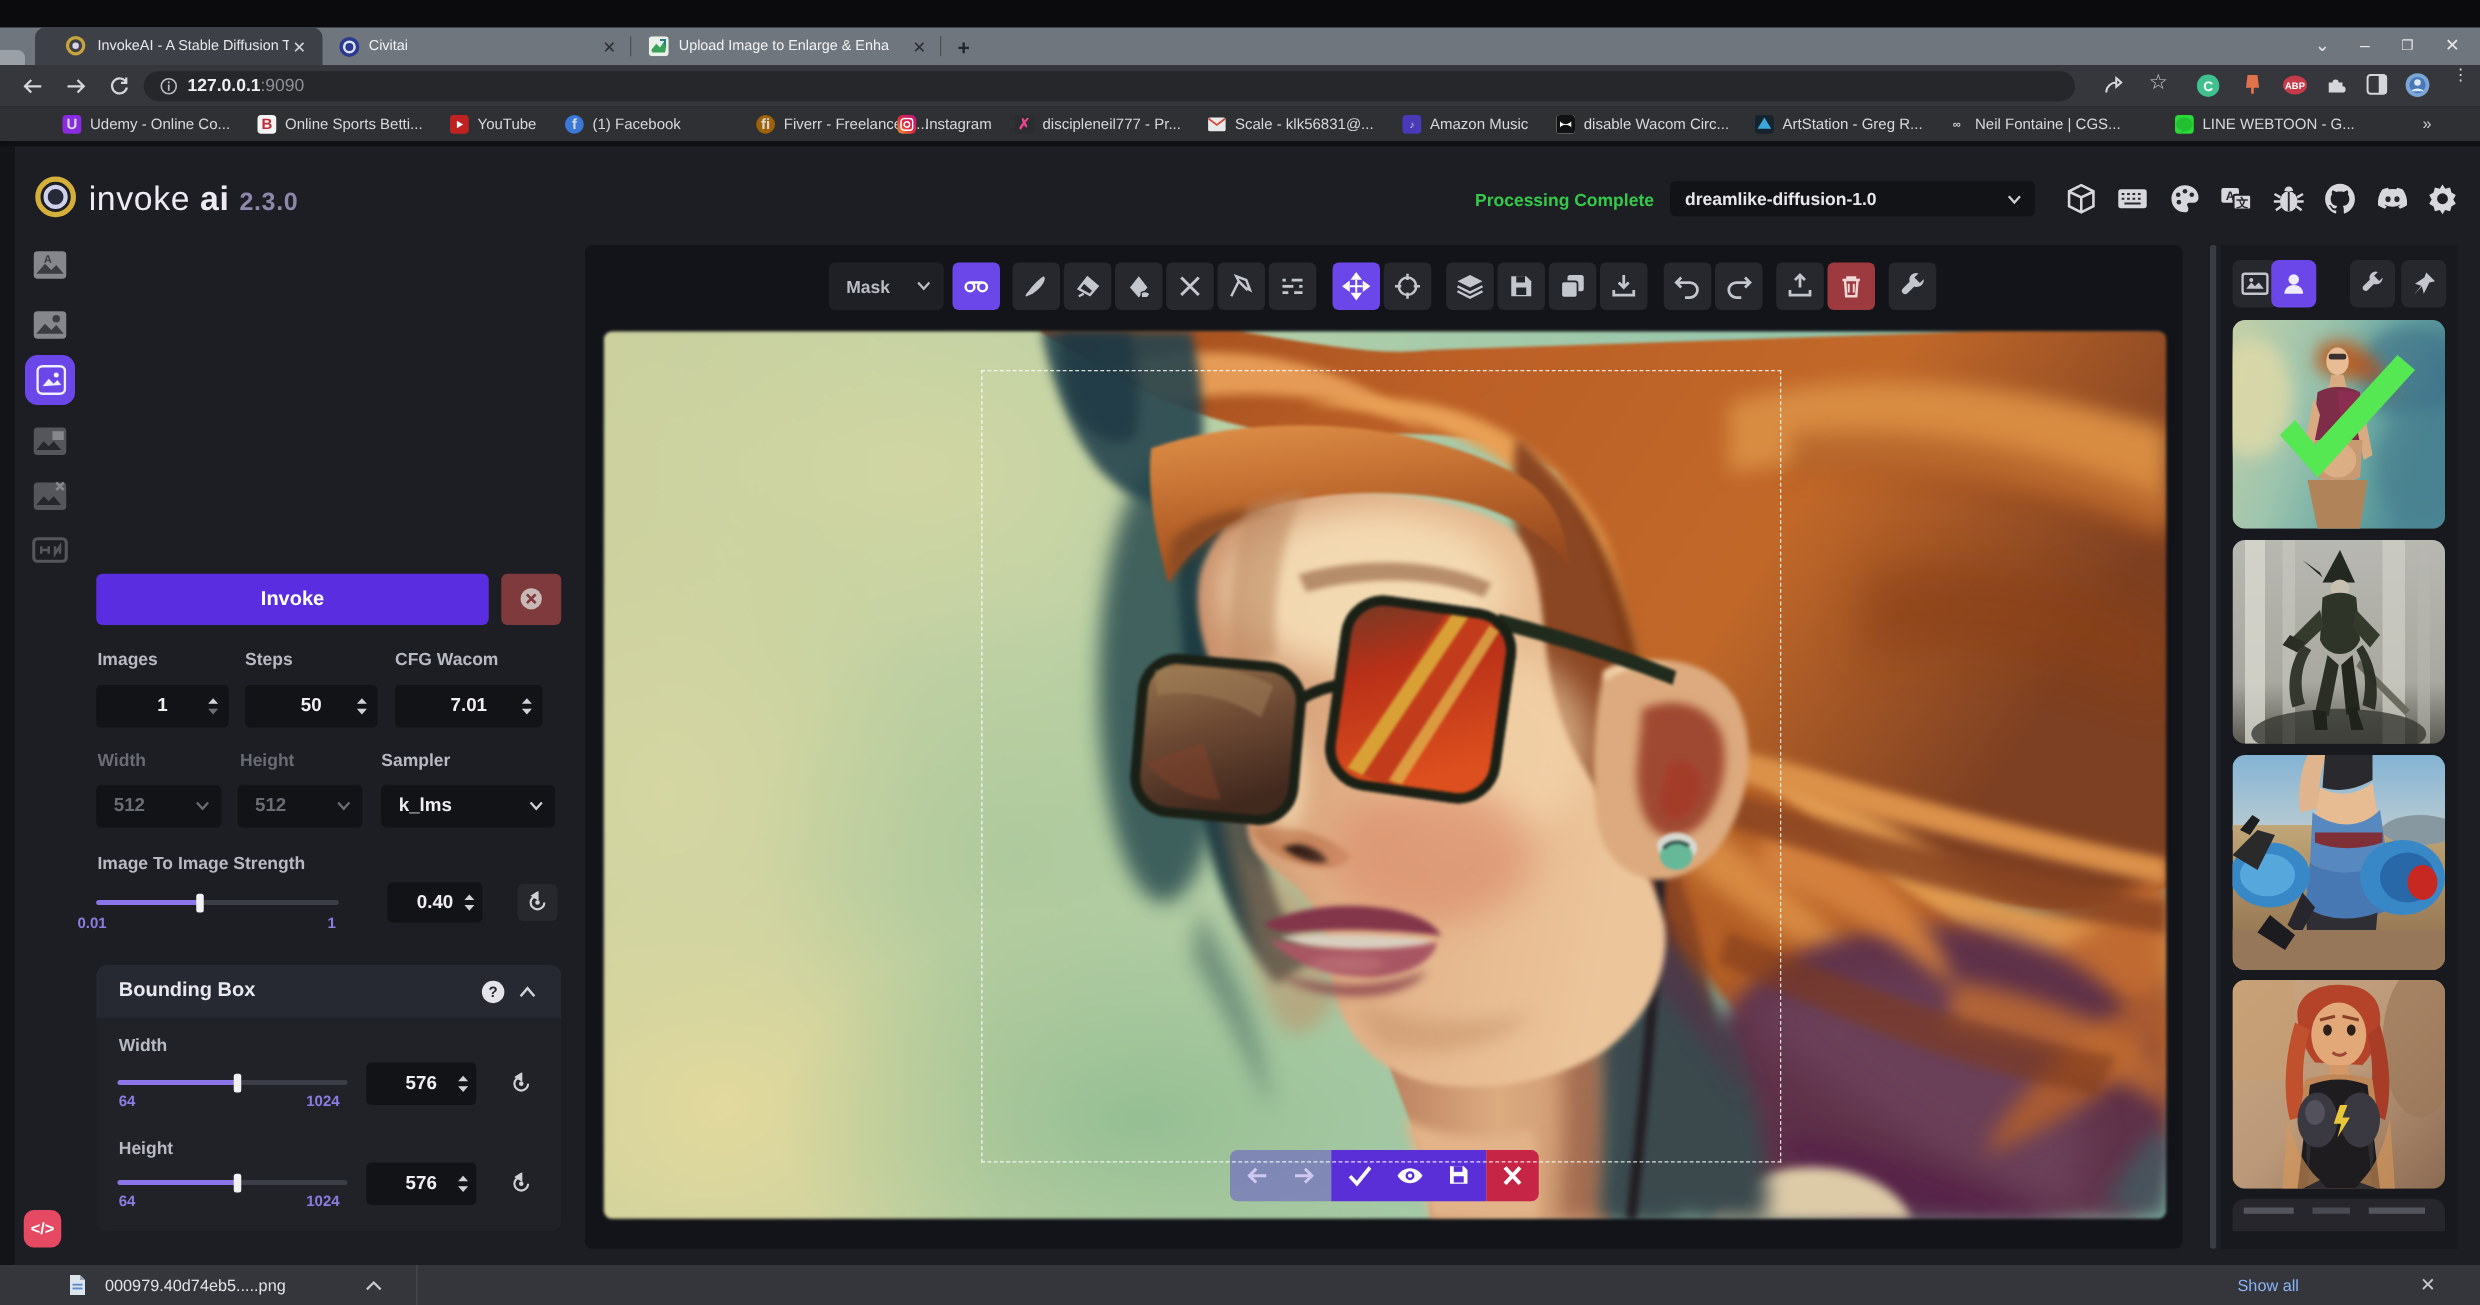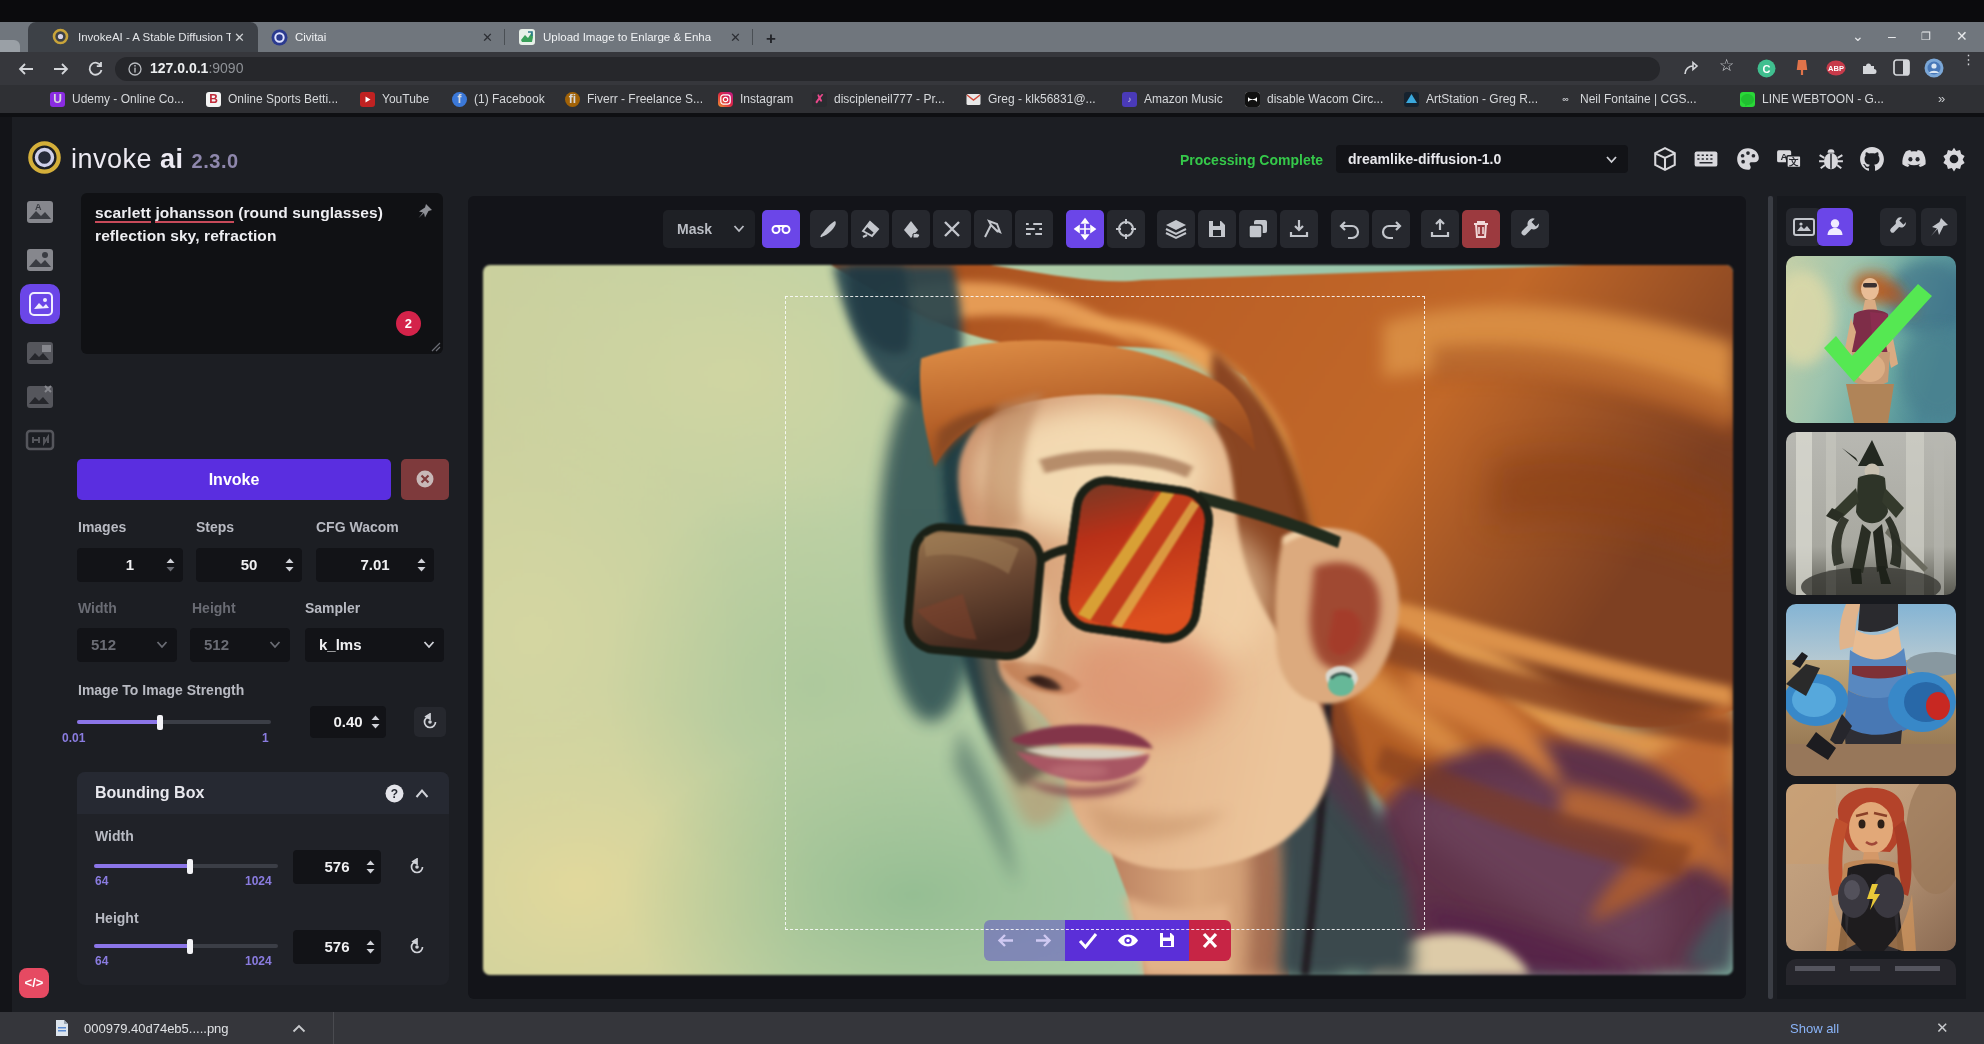--- a/index.html
+++ b/index.html
@@ -175,21 +175,21 @@
             <path d="M5.5 4.5 l5 3 l-5 3 Z" fill="#fff"></path>
           </svg>
         </span>
         <span>YouTube</span>
       </div>
     <div class="bm" style="left:452px;">
         <span class="fav" style="background:#3b78d8;border-radius:50%;">f</span>
         <span>(1) Facebook</span>
       </div>
     <div class="bm" style="left:565px;">
-        <span class="fav" style="background:#a16207;border-radius:50%;">fi</span>
+        <span class="fav" style="background:#a16207;border-radius:50%;margin-left:40px;">fi</span>
         <span>Fiverr - Freelance S...</span>
       </div>
     <div class="bm" style="left:718px;">
         <span class="fav" style="background:linear-gradient(45deg,#f09433,#dc2743 50%,#bc1888);border-radius:4px;">
           <svg width="11" height="11" viewBox="0 0 11 11">
             <rect x="0.8" y="0.8" width="9.4" height="9.4" rx="2.6" fill="none" stroke="#fff" stroke-width="1.2"></rect>
             <circle cx="5.5" cy="5.5" r="2.2" fill="none" stroke="#fff" stroke-width="1.2"></circle>
           </svg>
         </span>
         <span>Instagram</span>
@@ -198,21 +198,21 @@
         <span class="fav" style="background:#2a2c30;color:#e8488a;">✗</span>
         <span>discipleneil777 - Pr...</span>
       </div>
     <div class="bm" style="left:966px;">
         <span class="fav" style="background:transparent;display:inline-flex;">
           <svg width="15" height="15" viewBox="0 0 15 15">
             <rect x="0.5" y="2" width="14" height="11" rx="1.5" fill="#e8e8e8"></rect>
             <path d="M1 3 l6.5 5 L14 3" stroke="#d04a3a" stroke-width="1.4" fill="none"></path>
           </svg>
         </span>
-        <span>Greg - klk56831@...</span>
+        <span>Scale - klk56831@...</span>
       </div>
     <div class="bm" style="left:1122px;">
         <span class="fav" style="background:#4a3ab8;font-size:8px;">♪</span>
         <span>Amazon Music</span>
       </div>
     <div class="bm" style="left:1245px;text-align:right;">
         <span class="fav" style="background:#f0f0f0;display:inline-flex;">
           <svg width="15" height="15" viewBox="0 0 15 15">
             <rect width="15" height="15" rx="3" fill="#111"></rect>
             <path d="M3 5 c2 3 7 3 9 0 v5 c-2-3-7-3-9 0 Z" fill="#fff"></path>
@@ -327,29 +327,20 @@
   <svg class="sic" style="top:382px;" viewBox="0 0 30 30">
       <rect x="2" y="4" width="26" height="22" rx="3" fill="#55565c"></rect>
       <path d="M4 22 l6-7 4 4 4-4 6 7 Z" fill="#26272c"></path>
       <path d="M20 4 l6 6 M26 4 l-6 6" stroke="#86878d" stroke-width="2"></path>
     </svg>
   <svg class="sic" style="top:425px;" viewBox="0 0 30 30">
       <rect x="2" y="6" width="26" height="18" rx="3" fill="none" stroke="#55565c" stroke-width="2.5"></rect>
       <path d="M8 12 v6 M8 15 h6 M14 12 v6 M19 12 v6 l4-6 v6" stroke="#55565c" stroke-width="2" fill="none"></path>
     </svg>
 
-  <div id="prompt"><span style="border-bottom:2px solid #c84a5a;">scarlett</span> <span style="border-bottom:2px solid #c84a5a;">johansson</span> (round sunglasses)<br>reflection sky, refraction
-    <svg class="abs" style="right:10px;top:10px" width="16" height="16" viewBox="0 0 16 16">
-        <path d="M9 1 L15 7 L11.5 8 L8 14.5 L7 10 L1.5 15 L6 9.5 L2 8.5 L8 4.5 Z" fill="#8e9096"></path>
-      </svg>
-    <div class="abs" style="right:22px;bottom:18px;width:25px;height:25px;border-radius:50%;background:#d4234a;color:#fff;font-size:13px;font-weight:bold;text-align:center;line-height:25px;">2</div>
-    <svg class="abs" style="right:2px;bottom:2px" width="10" height="10" viewBox="0 0 10 10">
-        <path d="M9 1 L1 9 M9 5 L5 9" stroke="#6a6c74" stroke-width="1.2"></path>
-      </svg>
-  </div>
   <div id="invokebtn">Invoke</div>
   <div id="cancelbtn">
       <svg class="abs" style="left:14px;top:10px" width="20" height="20" viewBox="0 0 20 20">
         <circle cx="10" cy="10" r="8.5" fill="#c8b8b8"></circle>
         <path d="M6.5 6.5 l7 7 M13.5 6.5 l-7 7" stroke="#7e3a3c" stroke-width="2.2"></path>
       </svg>
     </div>
   <div class="plabel" style="left:78px;top:519px;">Images</div>
   <div class="plabel" style="left:196px;top:519px;">Steps</div>
   <div class="plabel" style="left:316px;top:519px;">CFG Wacom</div>

